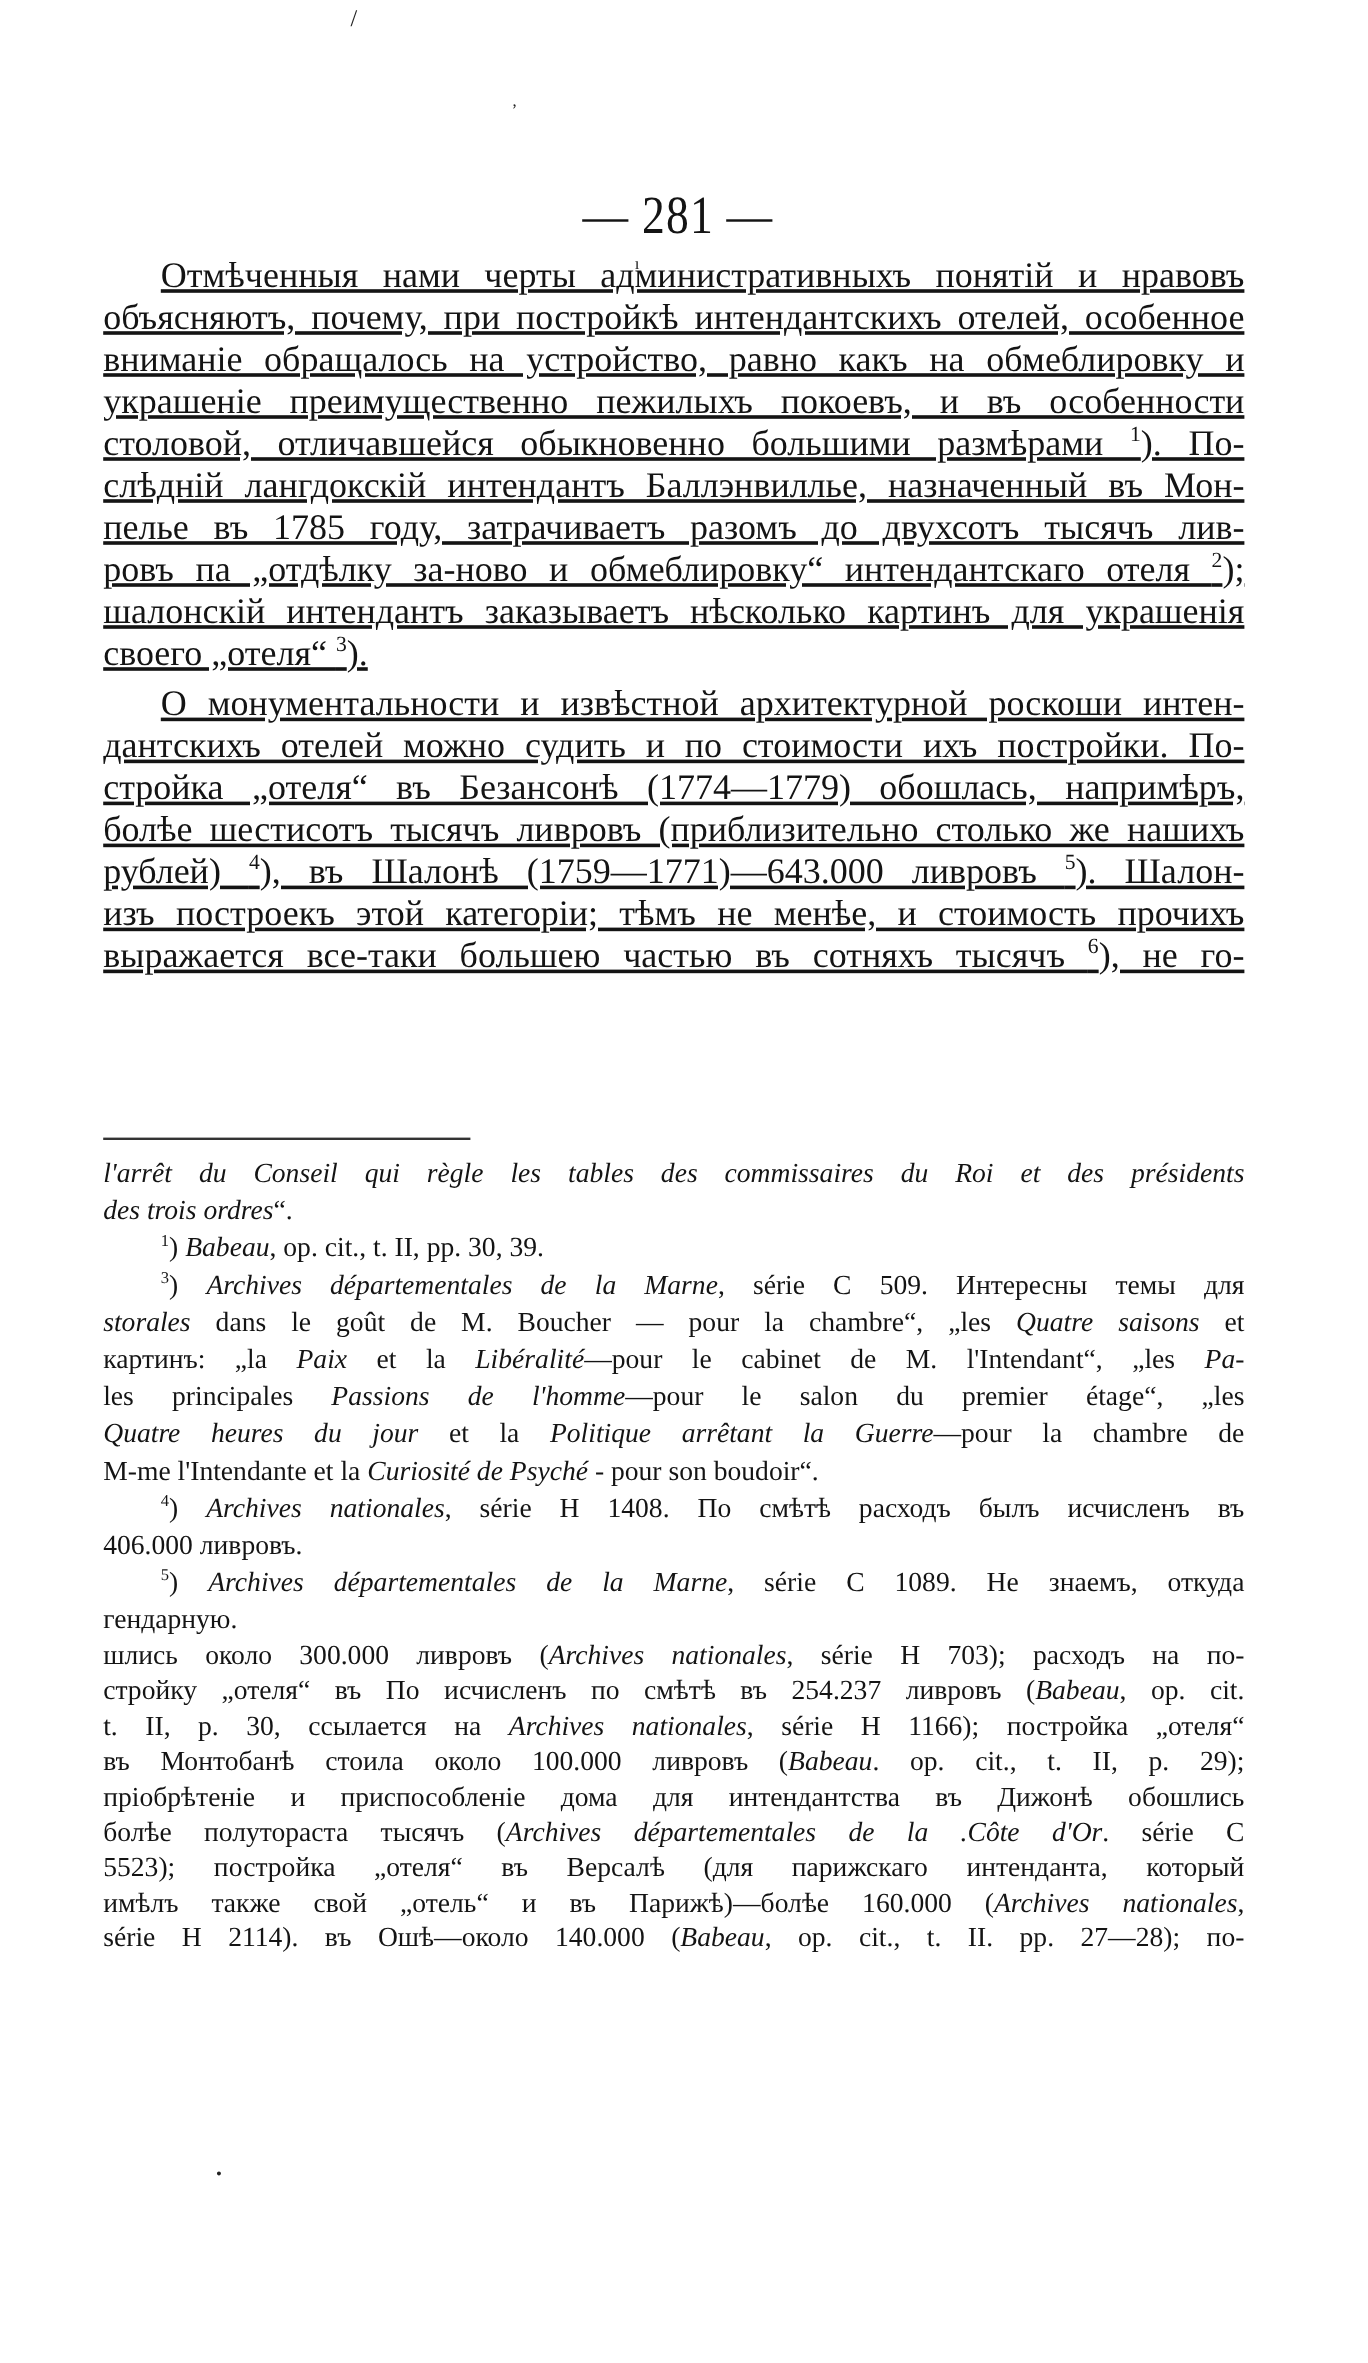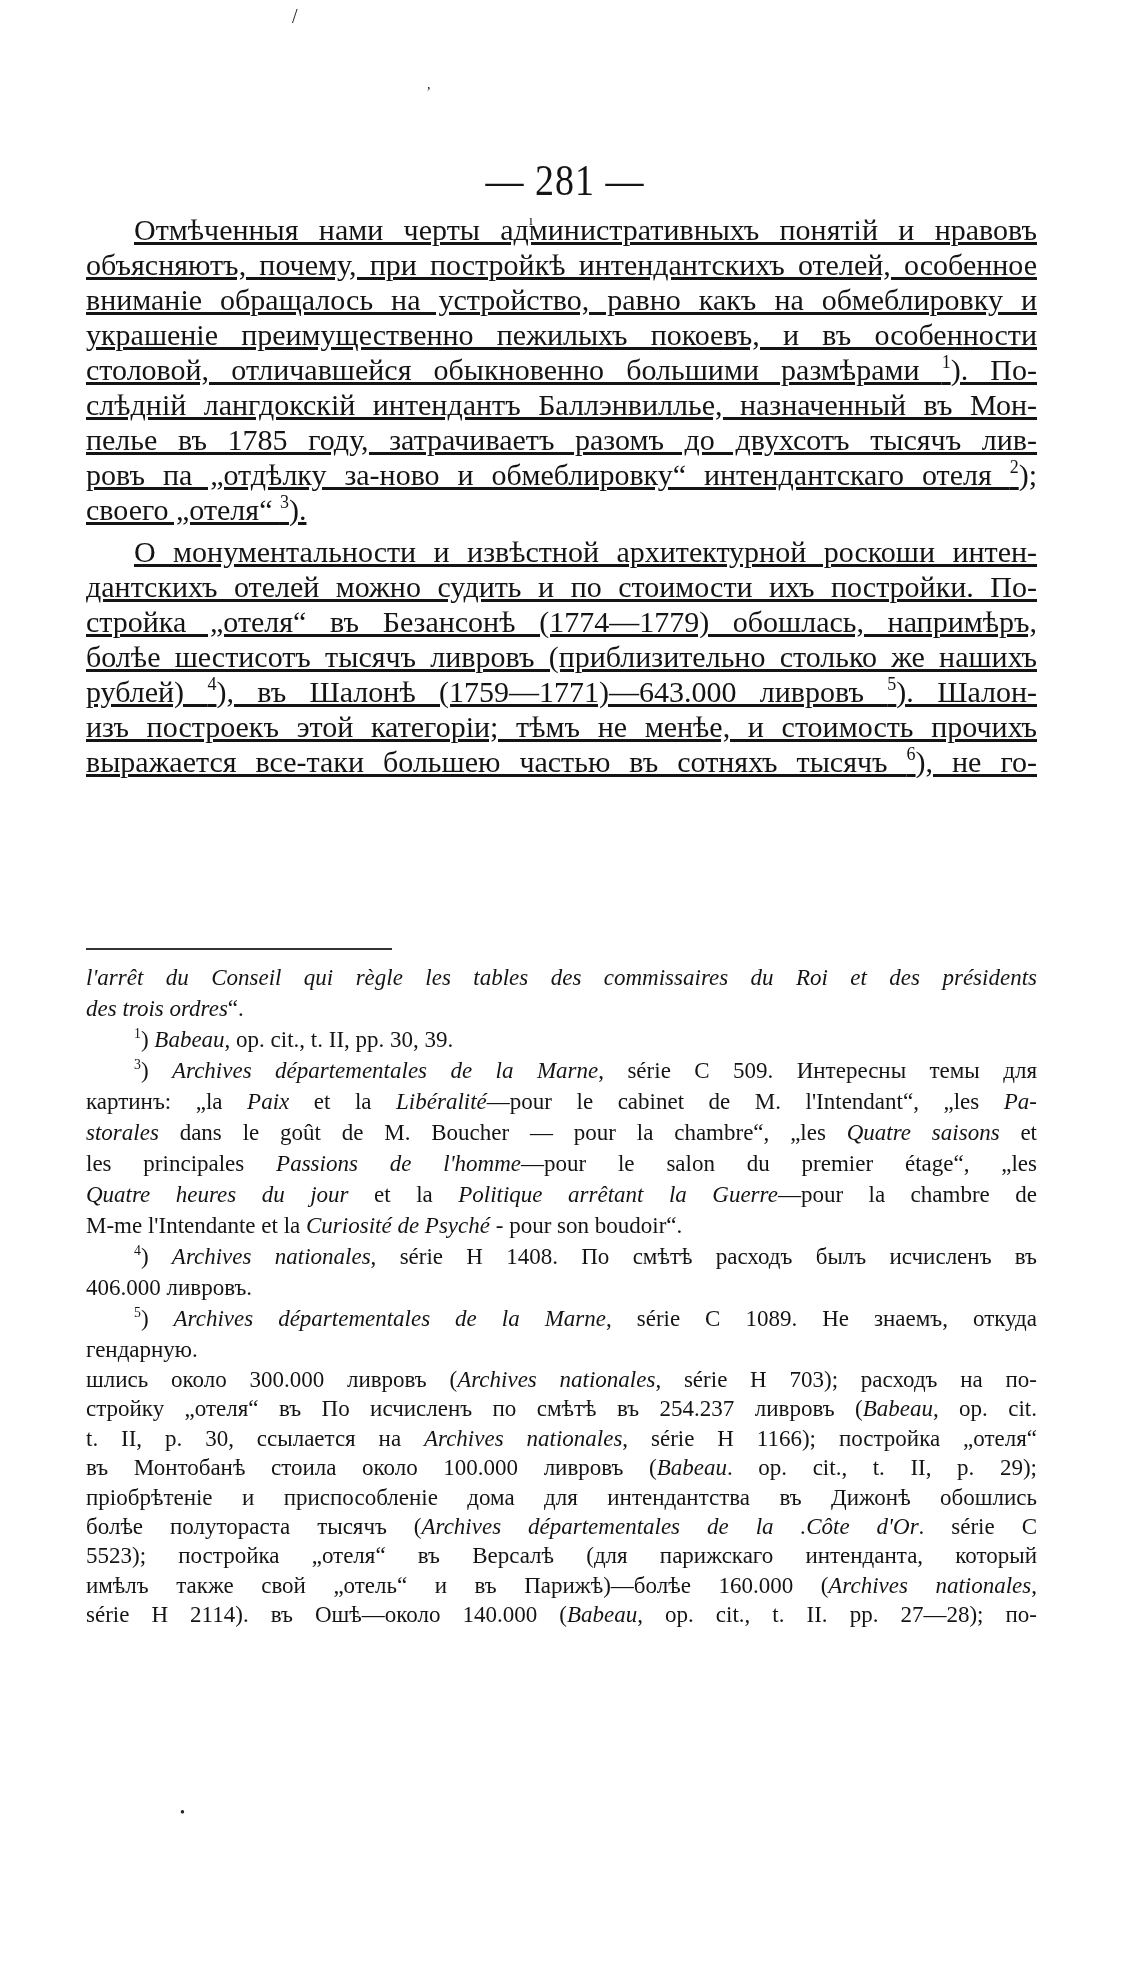--- a/index.html
+++ b/index.html
@@ -113,20 +113,21 @@
   <div class="column body-text">
     <div>
       <span class="line indent">Отмѣченныя нами черты административныхъ понятій и нравовъ</span>
       <span class="line">объясняютъ, почему, при постройкѣ интендантскихъ отелей, особенное</span>
       <span class="line">вниманіе обращалось на устройство, равно какъ на обмеблировку и</span>
       <span class="line">украшеніе преимущественно пежилыхъ покоевъ, и въ особенности</span>
       <span class="line"><span>столовой, отличавшейся обыкновенно большими размѣрами </span><sup>1</sup><span>). По-</span></span>
       <span class="line">слѣдній лангдокскій интендантъ Баллэнвилльe, назначенный въ Мон-</span>
       <span class="line">пелье въ 1785 году, затрачиваетъ разомъ до двухсотъ тысячъ лив-</span>
       <span class="line"><span>ровъ па „отдѣлку за-ново и обмеблировку“ интендантскаго отеля </span><sup>2</sup><span>);</span></span>
+      <span class="line">шалонскій интендантъ заказываетъ нѣсколько картинъ для украшенія</span>
       <span class="line last"><span>своего „отеля“ </span><sup>3</sup><span>).</span></span>
     </div>
     <div class="para2">
       <span class="line indent">О монументальности и извѣстной архитектурной роскоши интен-</span>
       <span class="line">дантскихъ отелей можно судить и по стоимости ихъ постройки. По-</span>
       <span class="line">стройка „отеля“ въ Безансонѣ (1774—1779) обошлась, напримѣръ,</span>
       <span class="line">болѣе шестисотъ тысячъ ливровъ (приблизительно столько же нашихъ</span>
       <span class="line"><span>рублей) </span><sup>4</sup><span>), въ Шалонѣ (1759—1771)—643.000 ливровъ </span><sup>5</sup><span>). Шалон-</span></span>
       <span class="line">изъ построекъ этой категоріи; тѣмъ не менѣе, и стоимость прочихъ</span>
       <span class="line"><span>выражается все-таки большею частью въ сотняхъ тысячъ </span><sup>6</sup><span>), не го-</span></span>
@@ -141,22 +142,22 @@
       <span class="line last"><i>des trois ordres</i><span>“.</span></span>
     </div>
 
     <div>
       <span class="line indent last"><sup>1</sup>) <i>Babeau</i><span>, op. cit., t. II, pp. 30, 39.</span></span>
     </div>
 
 
     <div>
       <span class="line indent"><sup>3</sup>) <i>Archives départementales de la Marne</i><span>, série C 509. Интересны темы для</span></span>
+      <span class="line"><i>storales</i><span> dans le goût de M. Boucher — pour la chambre“, „les </span><i>Quatre saisons</i><span> et</span></span>
       <span class="line"><span>картинъ: „la </span><i>Paix</i><span> et la </span><i>Libéralité</i><span>—pour le cabinet de M. l'Intendant“, „les </span><i>Pa-</i></span>
-      <span class="line"><i>storales</i><span> dans le goût de M. Boucher — pour la chambre“, „les </span><i>Quatre saisons</i><span> et</span></span>
       <span class="line"><span>les principales </span><i>Passions de l'homme</i><span>—pour le salon du premier étage“, „les</span></span>
       <span class="line"><i>Quatre heures du jour</i><span> et la </span><i>Politique arrêtant la Guerre</i><span>—pour la chambre de</span></span>
       <span class="line last"><span>M-me l'Intendante et la </span><i>Curiosité de Psyché</i><span> - pour son boudoir“.</span></span>
     </div>
 
     <div>
       <span class="line indent"><sup>4</sup>) <i>Archives nationales</i><span>, série H 1408. По смѣтѣ расходъ былъ исчисленъ въ</span></span>
       <span class="line last">406.000 ливровъ.</span>
     </div>
 

